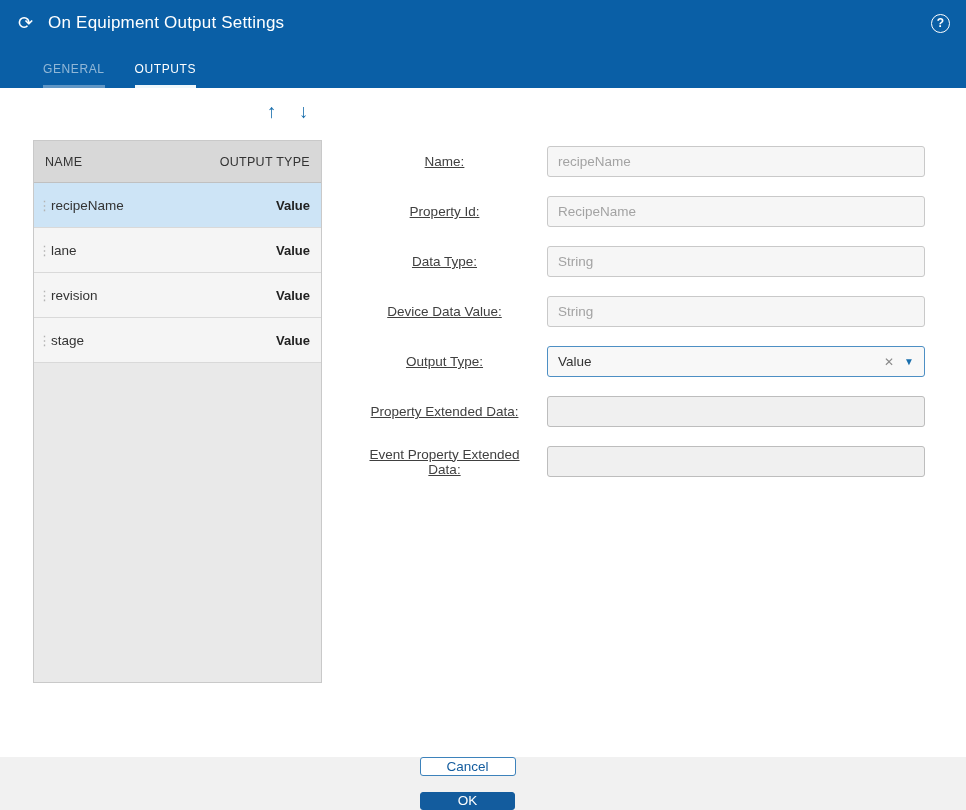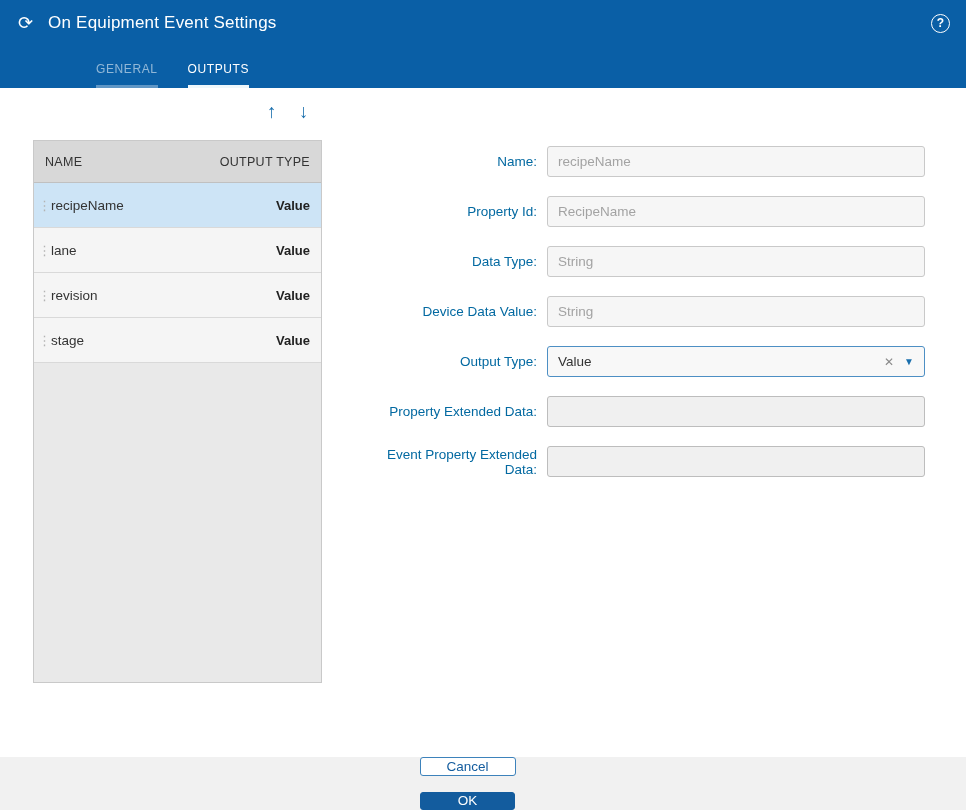--- a/index.html
+++ b/index.html
@@ -12,21 +12,21 @@
   body{font-family:"Liberation Sans",sans-serif;background:#fff;}
   .dialog{position:relative;width:966px;height:810px;background:#fff;overflow:hidden;}
 
   
   .header{position:absolute;left:0;top:0;width:100%;height:88px;background:var(--header-bg);color:#fff;}
   .title-row{display:flex;align-items:center;height:46px;padding:0 16px;}
   .sync-icon{font-size:18px;line-height:1;margin-right:15px;margin-left:2px;}
   .dlg-title{font-size:17px;letter-spacing:.2px;}
   .help-icon{margin-left:auto;width:19px;height:19px;border:1.6px solid #fff;border-radius:50%;
     display:flex;align-items:center;justify-content:center;font-size:12px;font-weight:bold;cursor:pointer;}
-  .tabs{display:flex;height:42px;padding-left:60px;margin-left:36px;}
+  .tabs{display:flex;height:42px;padding-left:43px;}
   .tab{margin-right:30px;display:flex;align-items:flex-end;padding-bottom:9px;font-size:12px;
     letter-spacing:.6px;cursor:pointer;border-bottom:3px solid transparent;}
   .tab.inactive{color:rgba(255,255,255,.55);border-bottom-color:rgba(255,255,255,.35);}
   .tab.active{color:#fff;border-bottom-color:#eef7fb;}
 
   
   .arrow-btn{position:absolute;top:102px;font-size:19px;color:var(--accent);cursor:pointer;line-height:1;}
   .arrow-up{left:267px;}
   .arrow-down{left:299px;}
 
@@ -39,21 +39,21 @@
   .list-row{display:flex;align-items:center;height:45px;background:#f5f5f5;border-bottom:1px solid #d9d9d9;
     padding:0 11px 0 4px;cursor:pointer;}
   .list-row.selected{background:var(--selected-row-bg);}
   .grip{color:#b3b3b3;font-size:13px;width:13px;cursor:grab;line-height:1;}
   .row-name{font-size:13.5px;color:#333;}
   .row-type{margin-left:auto;font-size:13px;font-weight:bold;color:#222;}
 
   
   .form{position:absolute;left:352px;top:146px;width:583px;}
   .form-row{display:flex;align-items:center;margin-bottom:19px;height:31px;}
-  .form-label{width:195px;text-align:right;padding-right:10px;font-size:13.5px;color:#0369a1;}
+  .form-label{width:195px;text-align:center;padding-right:10px;font-size:13.5px;color:#404040;text-decoration:underline;}
   .text-input{width:378px;height:31px;border:1px solid #c9c9c9;border-radius:3px;background:#fff;
     padding:0 10px;font-size:13.5px;font-family:"Liberation Sans",sans-serif;color:#333;}
   .text-input:disabled{background:#f6f6f6;color:#a3a3a3;}
   .text-input.extended{background:#f0f0f0;border-color:#bdbdbd;}
   .combo{width:378px;height:31px;border:1px solid #4d8fc4;border-radius:3px;background:#f8f8f8;
     display:flex;align-items:center;padding:0 10px;cursor:pointer;}
   .combo-value{font-size:13.5px;color:#333;}
   .combo-clear{margin-left:auto;color:#8a8a8a;font-size:12px;padding:0 10px;cursor:pointer;}
   .combo-caret{color:var(--accent);font-size:10px;cursor:pointer;}
 
@@ -74,21 +74,21 @@
   .btn-ok{width:95px;background:var(--ok-bg);border:1px solid var(--ok-bg);color:#fff;}
 </style>
 </head>
 <body>
 
 <div class="dialog">
 
   <div class="header">
     <div class="title-row">
       <span class="sync-icon">⟳</span>
-      <span class="dlg-title">On Equipment Event Settings</span>
+      <span class="dlg-title">On Equipment Output Settings</span>
       <span class="help-icon">?</span>
     </div>
     <div class="tabs">
       <div class="tab inactive">GENERAL</div>
       <div class="tab active">OUTPUTS</div>
     </div>
   </div>
 
   <span class="arrow-btn arrow-up">↑</span>
   <span class="arrow-btn arrow-down">↓</span>

